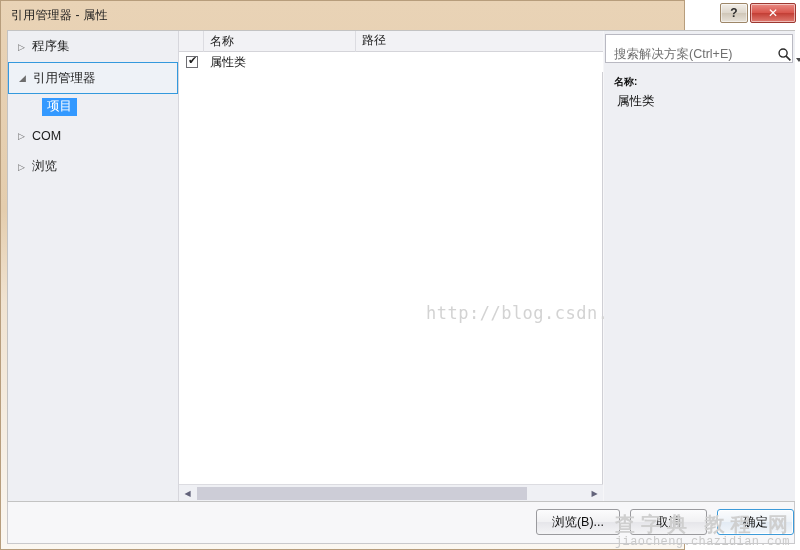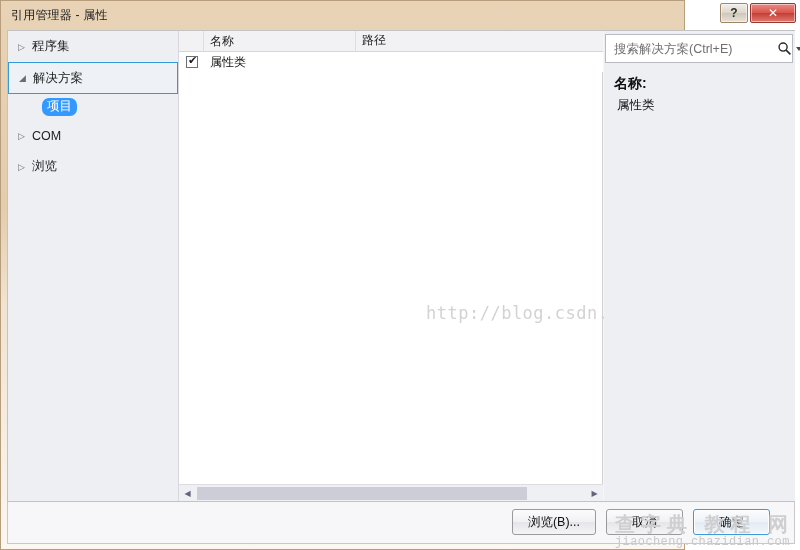--- a/index.html
+++ b/index.html
@@ -64,21 +64,21 @@
     width: 14px; display: inline-block; color: #6d6d6d; font-size: 9px;
     flex: 0 0 14px;
   }
   .nav-item.expanded { border: 1px solid #3399dd; background: #eef2f7; height: 32px; }
   .nav-item .lbl { white-space: nowrap; text-align: right; }
   .nav-child {
     height: 26px; display: flex; align-items: center; padding-left: 34px;
   }
   .nav-child .chip {
     background: #3399ff; color: #ffffff; font-size: 12.5px;
-    padding: 2px 5px 3px 5px; line-height: 1; white-space: nowrap; border-radius: 7px;
+    padding: 2px 5px 3px 5px; line-height: 1; white-space: nowrap;
   }
 
   
   .list-panel {
     position: absolute; left: 171px; top: 0;
     width: 424px; height: 470px; background: #ffffff;
     border-right: 1px solid #cfcfd4;
   }
   .list-head {
     position: absolute; left: 0; top: 0; width: 424px; height: 21px;
@@ -133,43 +133,43 @@
   }
 
   
   .detail {
     position: absolute; left: 596px; top: 0; width: 191px; height: 470px;
     background: #eeeff3;
   }
   .search-box {
     position: absolute; left: 1px; top: 3px; width: 188px; height: 29px;
     background: #ffffff; border: 1px solid #b9b9c2;
-    display: flex; align-items: center; padding: 0 6px;
+    display: flex; align-items: flex-end; padding: 0 6px;
   }
   .search-input {
     border: 0; outline: 0; background: transparent; flex: 1;
     font-family: "Liberation Sans", sans-serif; font-size: 12.5px; color: #6f6f6f;
   }
   .search-input::placeholder { color: #6f6f6f; opacity: 1; }
   .search-icon { width: 15px; height: 15px; flex: 0 0 15px; }
   .caret-down {
     width: 0; height: 0; margin-left: 4px;
     border-left: 3.5px solid transparent; border-right: 3.5px solid transparent;
     border-top: 4px solid #4a4a4a;
   }
   .detail-body { position: absolute; left: 10px; top: 44px; width: 175px; }
-  .detail-label { font-size: 14px; font-weight: bold; color: #111111; }
+  .detail-label { font-size: 10px; font-weight: bold; color: #111111; }
   .detail-value { font-size: 12.5px; color: #111111; margin-top: 4px; margin-left: 3px; }
 
   
   .footer {
     position: absolute; left: 6px; top: 501px; width: 788px; height: 42px;
     background: #f7f7f9; border: 1px solid #c9c9cc; border-top: none;
   }
-  .btns { position: absolute; right: 24px; top: 7px; display: flex; gap: 10px; }
+  .btns { position: absolute; right: 0; top: 7px; display: flex; gap: 10px; }
   .btn {
     width: 77px; height: 26px; font-size: 12.5px; color: #0f0f0f;
     display: flex; align-items: center; justify-content: center;
     border: 1px solid #9a9a9e; border-radius: 3px;
     background: linear-gradient(to bottom, #fcfcfd 0%, #f1f1f3 48%, #e6e6ea 52%, #f4f4f6 100%);
     white-space: nowrap;
   }
   .btn.wide { width: 84px; }
   .btn.default {
     border: 1px solid #3c9ad9;
@@ -208,21 +208,21 @@
 
     <div class="nav">
 
       <div class="nav-item">
         <span class="arrow">▷</span>
         <span class="lbl">程序集</span>
       </div>
 
       <div class="nav-item expanded">
         <span class="arrow">◢</span>
-        <span class="lbl">解决方案</span>
+        <span class="lbl">引用管理器</span>
       </div>
 
       <div class="nav-child">
         <span class="chip">项目</span>
       </div>
 
       <div class="nav-item">
         <span class="arrow">▷</span>
         <span class="lbl">COM</span>
       </div>

